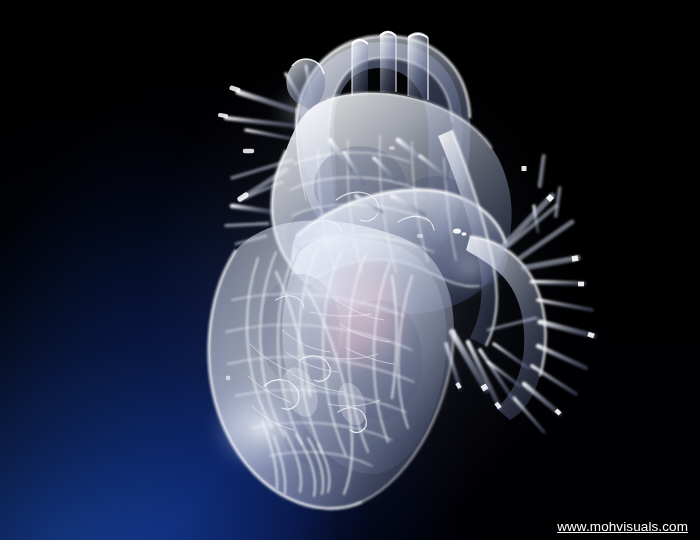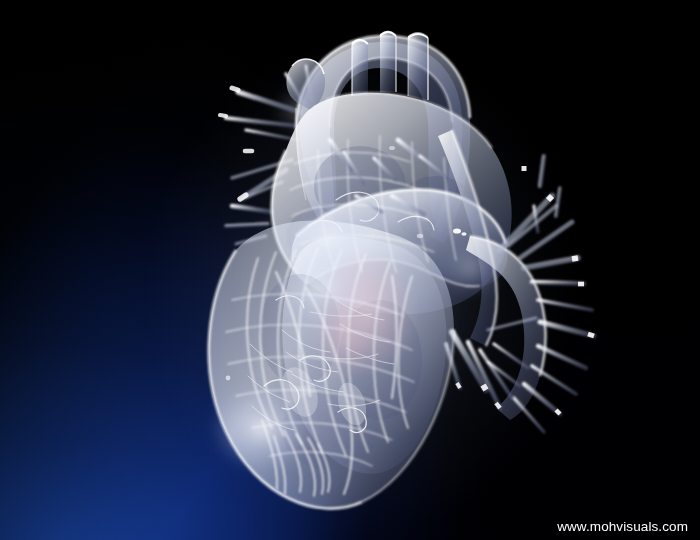--- a/index.html
+++ b/index.html
@@ -87,20 +87,21 @@
     position: absolute;
     right: 12px;
     bottom: 7px;
     color: #ffffff;
     font-family: "Liberation Sans", sans-serif;
     font-size: 13.5px;
     letter-spacing: 0.1px;
     line-height: 1;
     white-space: nowrap;
     text-shadow: 0 0 2px rgba(0,0,0,0.85);
+    text-decoration: underline;
   }
 </style>
 </head>
 <body>
 
 <div id="stage">
 
   <div class="bg-layer" id="bg-base"></div>
   <div class="bg-layer" id="bg-blue-glow"></div>
   <div class="bg-layer" id="bg-blue-wash"></div>

